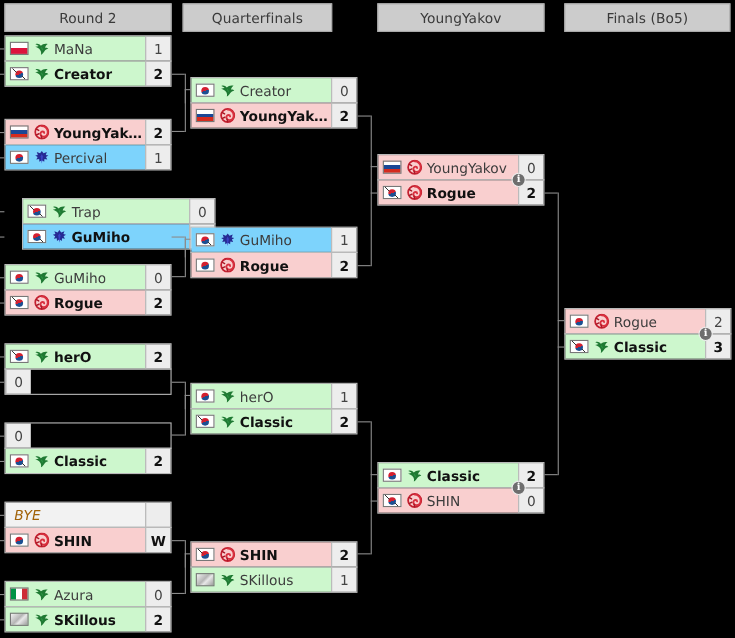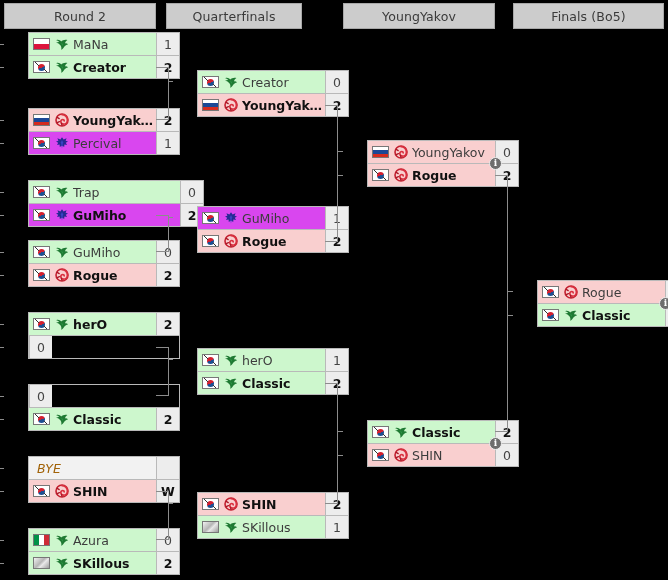--- a/index.html
+++ b/index.html
@@ -17,21 +17,21 @@
     position: absolute;
     height: 26px;
     background: #cccccc;
     border: 1px solid #a8a8a8;
     color: #3a3a3a;
     font-size: 12.5px;
     display: flex; align-items: center; justify-content: center;
     letter-spacing: .1px;
   }
 
-  .match { position: absolute; margin-left: 24px; }
+  .match { position: absolute; }
 
   .row {
     position: relative;
     height: 24px;
     display: flex;
     align-items: stretch;
     border: 1px solid #b9b9b9;
     margin-top: -1px;
   }
   .row:first-child { margin-top: 0; }
@@ -48,21 +48,21 @@
     width: 23px;
     flex: 0 0 23px;
     background: #ededed;
     border-left: 1px solid #b9b9b9;
     display: flex; align-items: center; justify-content: center;
     font-size: 12.5px;
     color: #444;
   }
 
   .r-protoss .opp { background: #cdf7cd; }
-  .r-terran  .opp { background: #d946ef; }
+  .r-terran  .opp { background: #7dd3fc; }
   .r-zerg    .opp { background: #f9cfcf; }
   .r-none    .opp { background: #f2f2f2; }
 
   .name {
     font-size: 12.5px;
     color: #3c3c3c;
     white-space: nowrap;
     overflow: hidden;
     text-overflow: ellipsis;
     margin-left: 4px;
@@ -180,21 +180,21 @@
             <svg width="14" height="14" viewBox="0 0 14 14" aria-hidden="true">
               <path d="M7 1.2 L8.6 3.4 L11.6 2.2 L10.6 4.8 L13 5.4 L10.8 6.8 L12 9 L9.4 8.6 L9.2 11 L7 9.6 L4.8 11 L4.6 8.6 L2 9 L3.2 6.8 L1 5.4 L3.4 4.8 L2.4 2.2 L5.4 3.4 Z" fill="#252a93"></path>
               <path d="M7 4 L8.1 6.2 L7 12.6 L5.9 6.2 Z" fill="#3a42c4"></path>
             </svg>
           </span>
           <span class="name">Percival</span>
         </div>
         <div class="score">1</div>
       </div>
     </div>
-    <div class="match" style="left: 4px; top: 180px; width: 176px;">
+    <div class="match" style="left: 20px; top: 180px; width: 176px;">
       <div class="row r-protoss">
         <div class="opp">
           <span class="flag flag-kr"></span>
           <span class="race">
             <svg width="14" height="14" viewBox="0 0 14 14" aria-hidden="true">
               <path d="M1.2 3.2 C3 2.2 5 3 6.2 4.6 C7.6 3.2 9.6 2.4 12.4 3 C11 4 10.2 5.2 10 6.4 C11.4 6.2 12.4 6.6 13 7.4 C11.4 7.6 10.2 8.4 9.4 9.6 C8.6 11 7.6 12.2 6.2 12.8 C6.6 11.2 6.4 9.8 5.6 8.6 C4.4 7 2.8 6 1 5.6 C2.4 5.4 3.4 5.2 4.2 4.8 C3.2 4 2.2 3.5 1.2 3.2 Z" fill="#1f7a33"></path>
               <path d="M6.4 5.6 C7.4 6.4 8 7.6 8.1 8.8 C7.2 8.2 6.4 7.2 6.4 5.6 Z" fill="#2f9d49"></path>
             </svg>
           </span>
           <span class="name">Trap</span>

